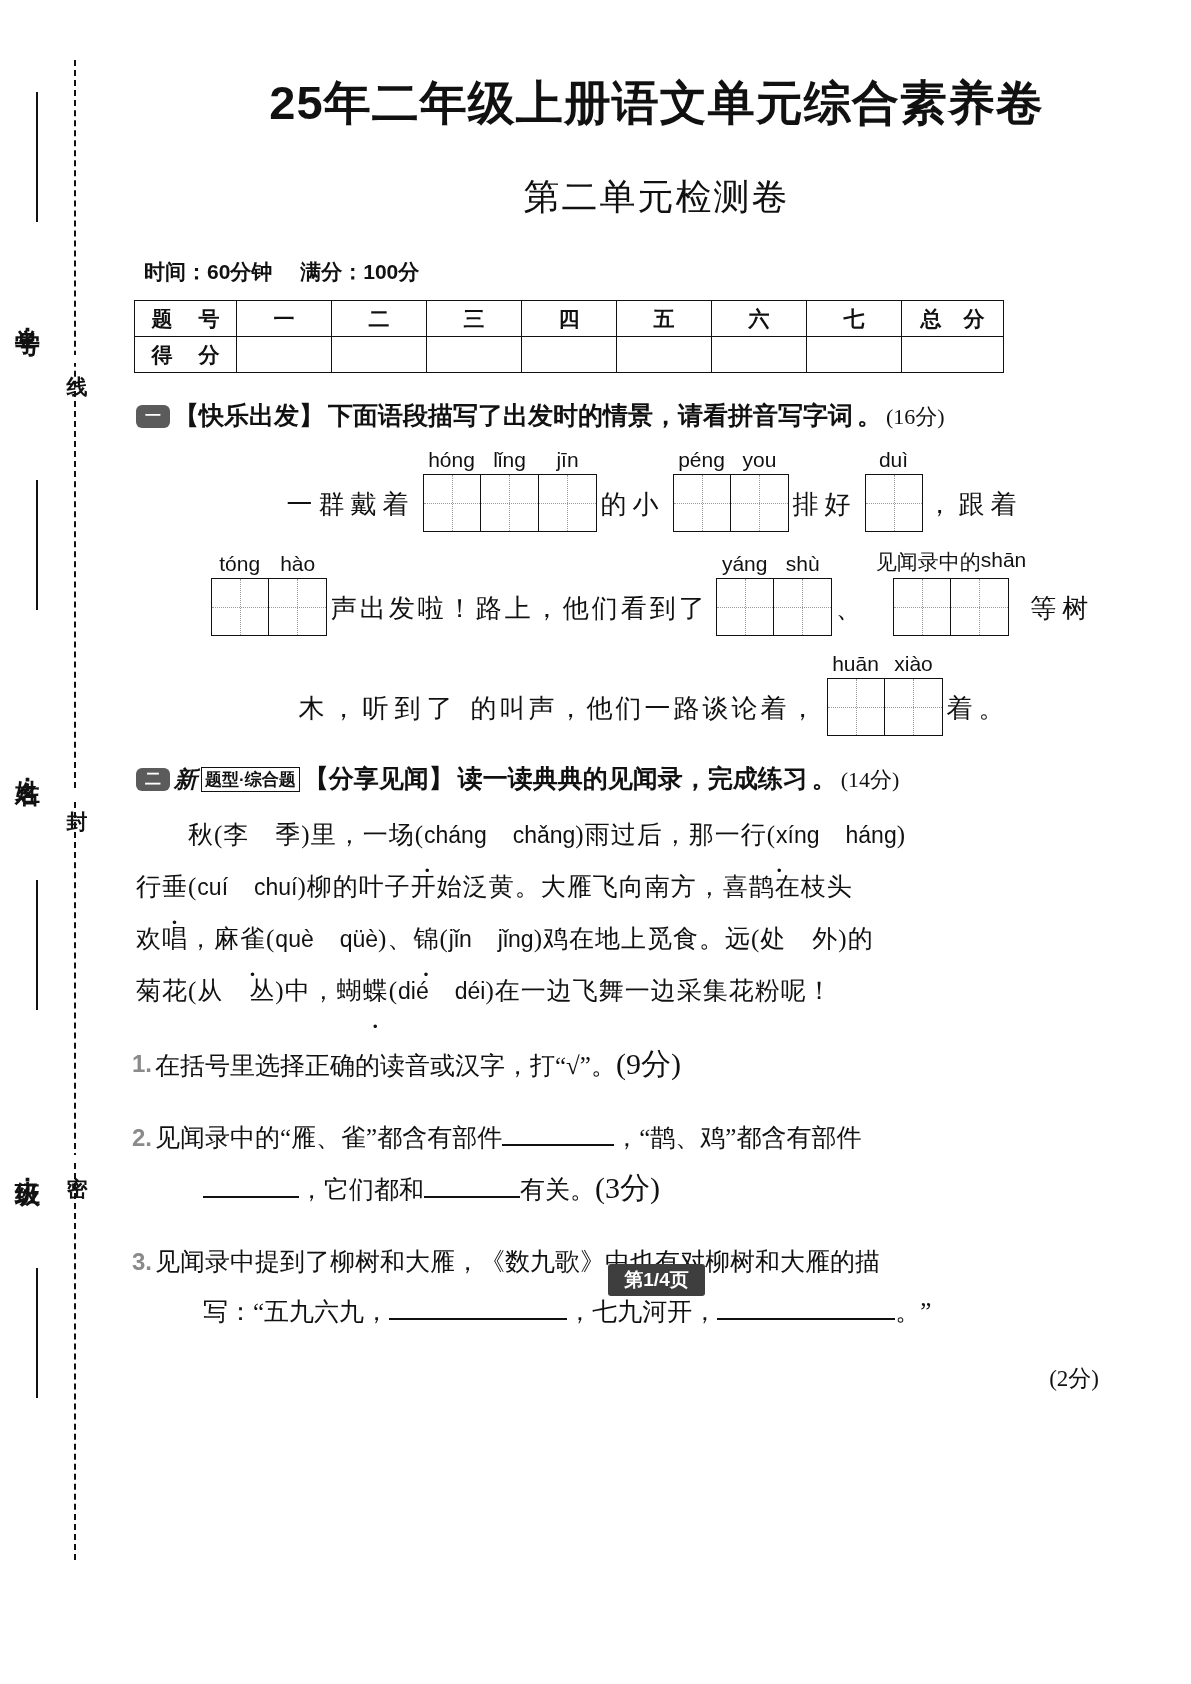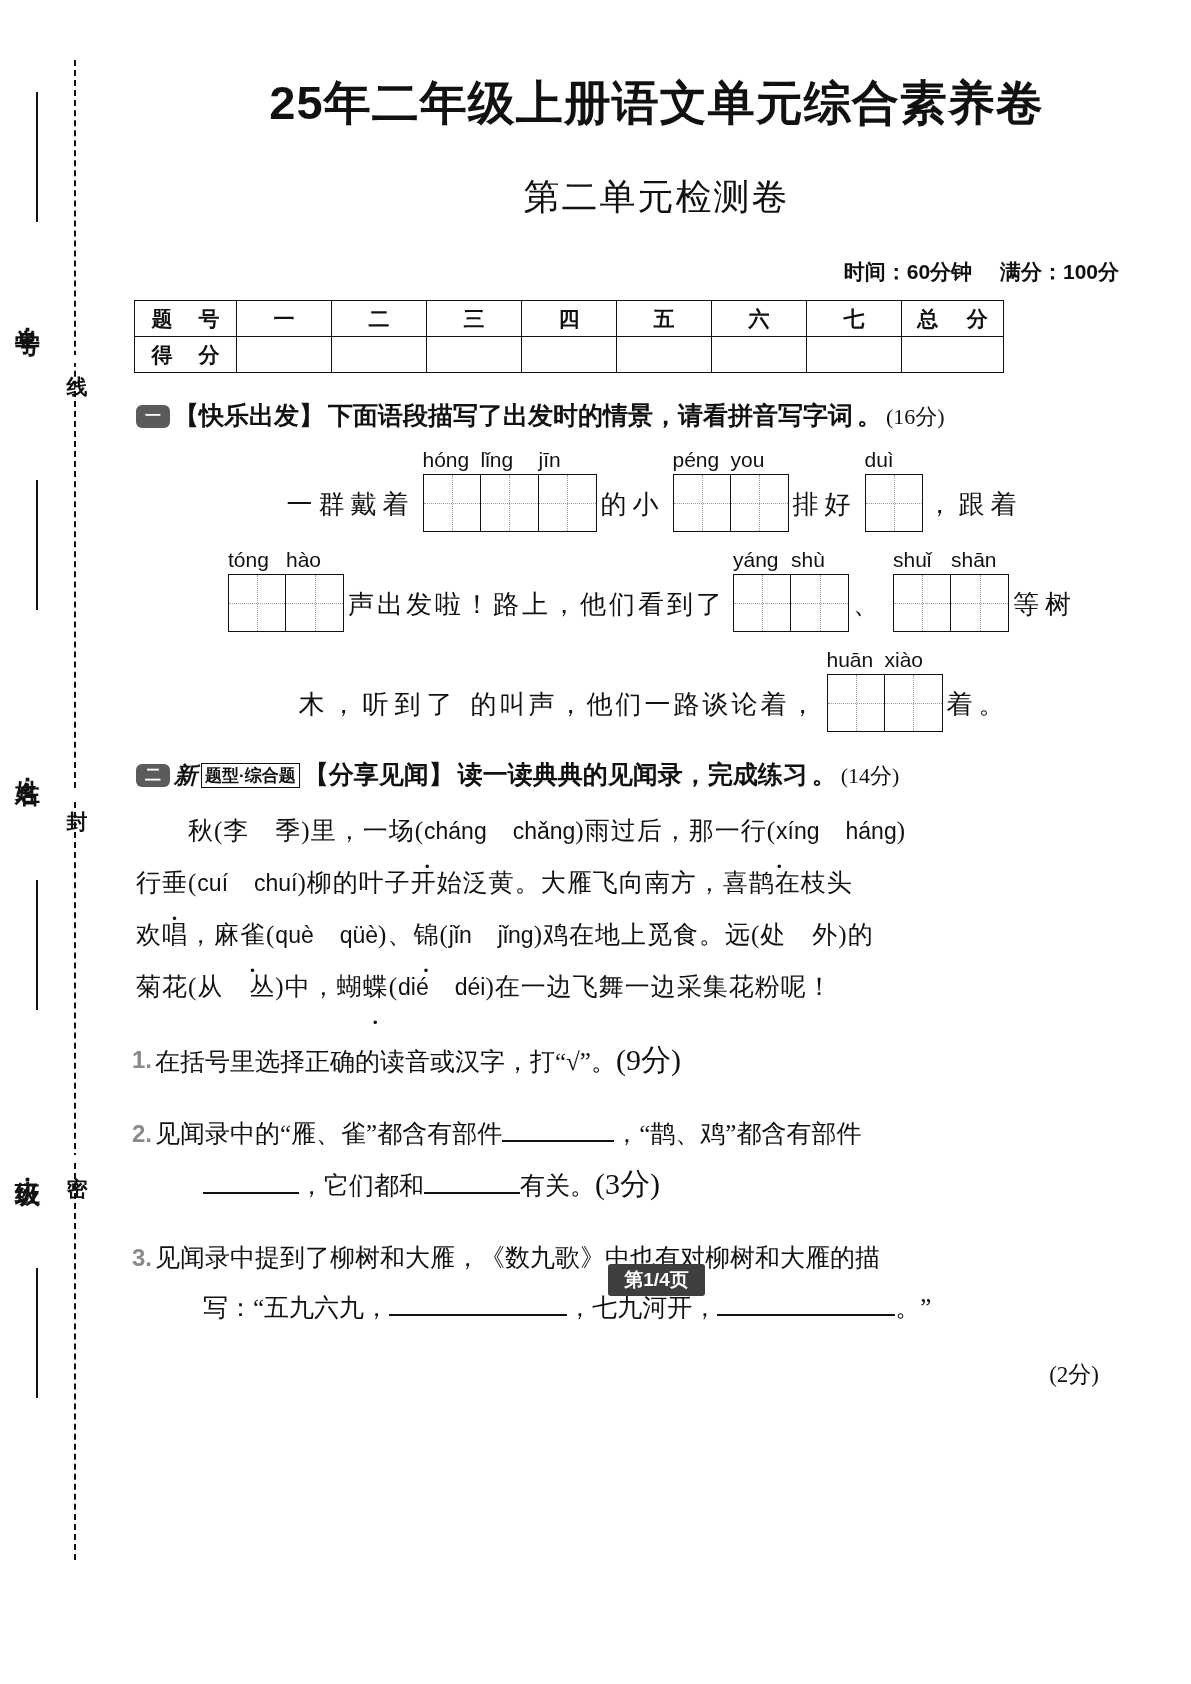--- a/index.html
+++ b/index.html
@@ -51,35 +51,35 @@
     margin-top: 72px; letter-spacing: 1px; white-space: nowrap;
   }
   .title-sub {
     font-family: "Liberation Sans", "DejaVu Sans", sans-serif;
     font-weight: normal; font-size: 36px; text-align: center;
     margin-top: 38px; letter-spacing: 2px;
   }
   .meta-line {
     font-family: "Liberation Sans", "DejaVu Sans", sans-serif;
     font-weight: bold; font-size: 21px;
-    text-align: right; padding-right: 72px; margin-top: 36px;
+    padding-right: 72px; margin-top: 36px;
   }
   .meta-line span { margin-left: 22px; }
 
   
   .score-table {
     margin: 14px auto 0 12px; border-collapse: collapse; width: 870px;
   }
   .score-table td {
     border: 1.5px solid #111; height: 36px; text-align: center;
     font-family: "Liberation Sans", "DejaVu Sans", sans-serif;
     font-weight: bold; font-size: 21px;
   }
   .score-table td.hd { width: 102px; letter-spacing: 10px; text-indent: 10px; }
-  .score-table td.tot { width: 102px; letter-spacing: 8px; text-indent: 8px; font-family: Liberation Mono, monospace; }
+  .score-table td.tot { width: 102px; letter-spacing: 8px; text-indent: 8px; }
 
   
   .q-head {
     display: flex; align-items: baseline; gap: 4px;
     margin: 26px 0 0 14px; font-size: 25px; font-weight: bold;
     white-space: nowrap;
   }
   .q-badge {
     display: inline-flex; align-items: center; justify-content: center;
     width: 34px; height: 23px; border-radius: 6px;
@@ -106,21 +106,21 @@
     margin-top: 16px; font-size: 26px; white-space: nowrap;
   }
   .write-row .txt { letter-spacing: 6px; padding: 0 8px 10px 4px; }
   .write-row .txt.tight { letter-spacing: 3px; }
   .cellgroup { display: flex; flex-direction: column; align-items: center; }
   .cellgroup .py {
     display: flex; font-family: "Liberation Sans", "DejaVu Sans", sans-serif;
     font-size: 21px; margin-bottom: 2px; width: 100%;
     justify-content: space-around;
   }
-  .cellgroup .py i { font-style: normal; text-align: left; flex: 1 1 0; }
+  .cellgroup .py i { font-style: normal; text-align: center; flex: 1 1 0; }
   .boxes { display: flex; }
   .tzg {
     width: 58px; height: 58px; border: 1.5px solid #111;
     position: relative; background: #fff;
   }
   .tzg + .tzg { border-left: none; }
   .tzg::before {
     content: ""; position: absolute; left: 50%; top: 0; bottom: 0;
     border-left: 1px dotted #9a9a9a;
   }
@@ -295,21 +295,21 @@
             <i>shù</i>
           </div>
           <div class="boxes">
             <div class="tzg"></div>
             <div class="tzg"></div>
           </div>
         </div>
         <span class="txt">、</span>
         <div class="cellgroup">
           <div class="py">
-            <i>shuǐ</i>
+            <i>见闻录中的</i>
             <i>shān</i>
           </div>
           <div class="boxes">
             <div class="tzg"></div>
             <div class="tzg"></div>
           </div>
         </div>
         <span class="txt">等树</span>
       </div>
       <div class="write-row">

